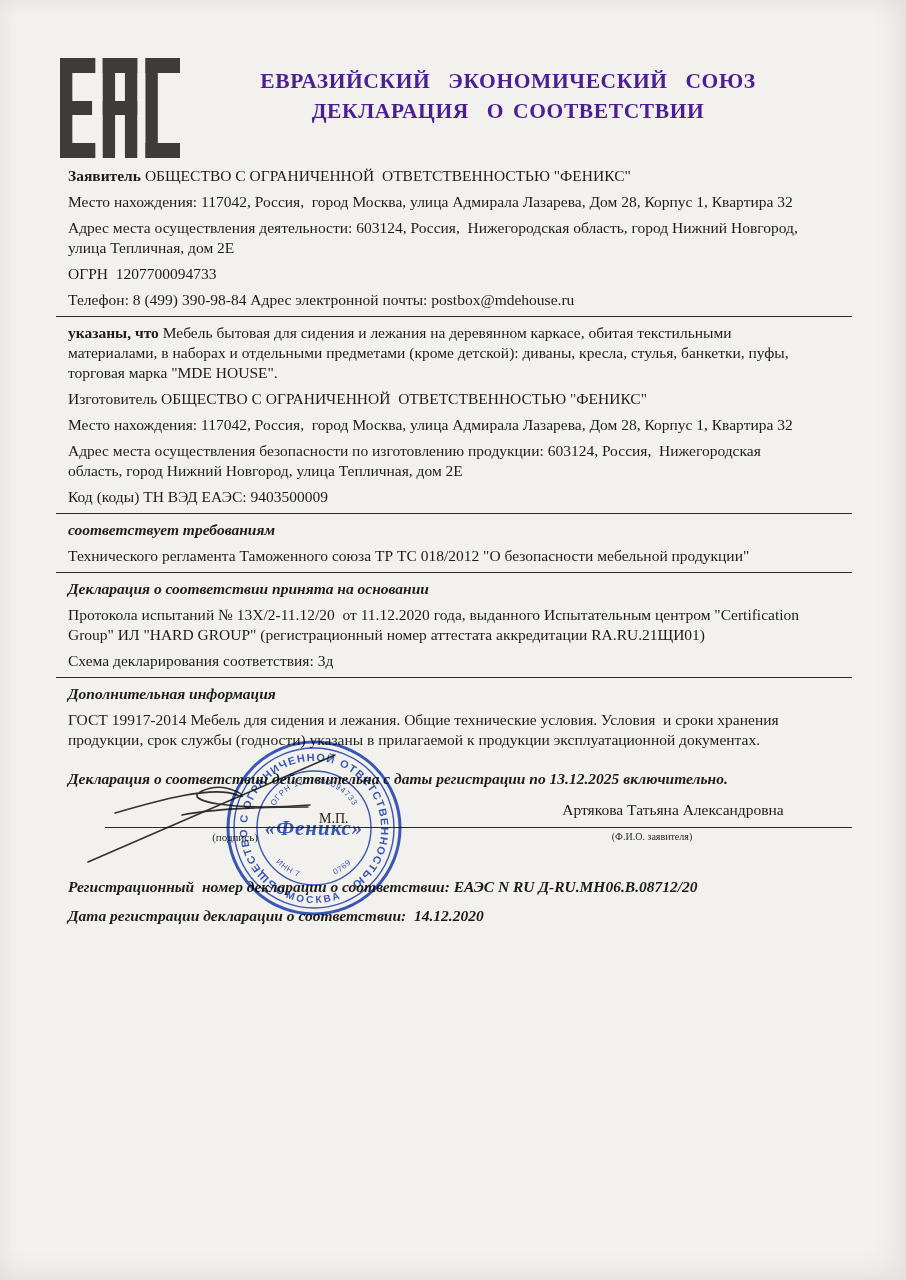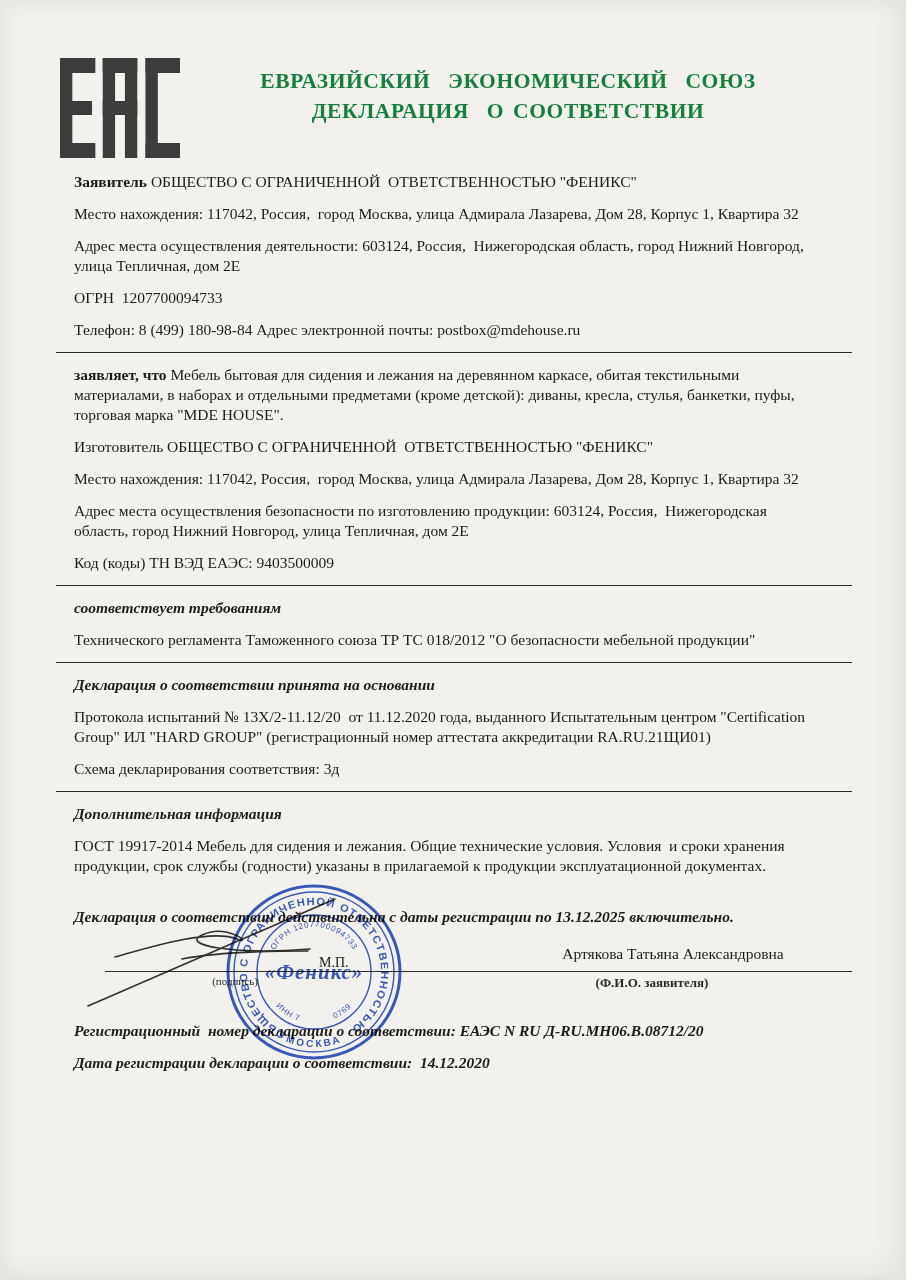--- a/index.html
+++ b/index.html
@@ -11,34 +11,34 @@
     color:#1d1c1a;
     overflow:hidden;
     box-shadow:inset -10px -8px 26px rgba(60,55,45,.07), inset 4px 4px 18px rgba(60,55,45,.04);
   }
   
   .logo{position:absolute;left:60px;top:58px;width:120px;height:100px;}
   
   .titles{position:absolute;left:150px;right:40px;top:66px;text-align:center;}
   .title{
     font-size:21.5px;font-weight:bold;line-height:30px;
-    letter-spacing:.6px;word-spacing:3px;color:#15803d;white-space:pre-wrap;
+    letter-spacing:.6px;word-spacing:3px;color:#4c1d95;white-space:pre-wrap;
   }
   
   .body{position:absolute;left:62px;top:160px;width:790px;}
-  .t{margin:12px;font-size:15.5px;line-height:20px;max-width:742px;white-space:pre-wrap;}
+  .t{margin:6px;font-size:15.5px;line-height:20px;max-width:742px;white-space:pre-wrap;}
   .b{font-weight:bold;font-style:italic;}
   .rule{height:0;border-top:1.8px solid #2e2c29;margin:2px 0 2px -6px;width:796px;}
   .gap{height:7px;}
   
   .sigblock{position:relative;height:70px;margin-top:4px;}
   .sig-line{position:absolute;left:43px;top:32px;width:747px;border-top:1.6px solid #2b2a28;}
   .cap{position:absolute;top:36px;font-size:11px;color:#2a2927;text-align:center;white-space:pre;}
   .cap-sign{left:128px;width:90px;}
-  .cap-fio{left:505px;width:170px;font-size:13px;font-weight:bold;}
+  .cap-fio{left:505px;width:170px;font-size:10px;}
   .name{position:absolute;left:411px;top:6px;width:400px;text-align:center;font-size:15.5px;}
   .mp{position:absolute;left:257px;top:16px;font-size:14px;color:#232220;}
   .sig-svg{position:absolute;left:0;top:-60px;z-index:4;mix-blend-mode:multiply;}
   .stamp{position:absolute;left:162px;top:-57px;width:180px;height:180px;z-index:5;mix-blend-mode:multiply;opacity:.93;}
   .stamp svg{display:block;}
   .stamp text{fill:#2b4fc0;}
   .ring-t{font-family:"Liberation Sans","DejaVu Sans",sans-serif;font-size:10.6px;font-weight:bold;letter-spacing:1.2px;}
   .city-t{font-family:"Liberation Sans","DejaVu Sans",sans-serif;font-size:10px;font-weight:bold;letter-spacing:2.5px;}
   .small-t{font-family:"Liberation Sans","DejaVu Sans",sans-serif;font-size:8px;letter-spacing:.8px;}
   .center-t{font-family:"Liberation Serif","DejaVu Serif",serif;font-size:21px;font-style:italic;font-weight:bold;letter-spacing:1px;}
@@ -75,25 +75,25 @@
     <div class="title">ЕВРАЗИЙСКИЙ  ЭКОНОМИЧЕСКИЙ  СОЮЗ</div>
     <div class="title">ДЕКЛАРАЦИЯ  О СООТВЕТСТВИИ</div>
   </div>
 
   <div class="body">
 
     <p class="t"><b>Заявитель</b><span> ОБЩЕСТВО С ОГРАНИЧЕННОЙ  ОТВЕТСТВЕННОСТЬЮ "ФЕНИКС"</span></p>
     <p class="t">Место нахождения: 117042, Россия,  город Москва, улица Адмирала Лазарева, Дом 28, Корпус 1, Квартира 32</p>
     <p class="t">Адрес места осуществления деятельности: 603124, Россия,  Нижегородская область, город Нижний Новгород, улица Тепличная, дом 2Е</p>
     <p class="t">ОГРН  1207700094733</p>
-    <p class="t">Телефон: 8 (499) 180-98-84 Адрес электронной почты: postbox@mdehouse.ru</p>
+    <p class="t">Телефон: 8 (499) 390-98-84 Адрес электронной почты: postbox@mdehouse.ru</p>
 
     <div class="rule"></div>
 
-    <p class="t"><b>заявляет, что</b><span> Мебель бытовая для сидения и лежания на деревянном каркасе, обитая текстильными материалами, в наборах и отдельными предметами (кроме детской): диваны, кресла, стулья, банкетки, пуфы, торговая марка "MDE HOUSE".</span></p>
+    <p class="t"><b>указаны, что</b><span> Мебель бытовая для сидения и лежания на деревянном каркасе, обитая текстильными материалами, в наборах и отдельными предметами (кроме детской): диваны, кресла, стулья, банкетки, пуфы, торговая марка "MDE HOUSE".</span></p>
     <p class="t">Изготовитель ОБЩЕСТВО С ОГРАНИЧЕННОЙ  ОТВЕТСТВЕННОСТЬЮ "ФЕНИКС"</p>
     <p class="t">Место нахождения: 117042, Россия,  город Москва, улица Адмирала Лазарева, Дом 28, Корпус 1, Квартира 32</p>
     <p class="t">Адрес места осуществления безопасности по изготовлению продукции: 603124, Россия,  Нижегородская область, город Нижний Новгород, улица Тепличная, дом 2Е</p>
     <p class="t">Код (коды) ТН ВЭД ЕАЭС: 9403500009</p>
 
     <div class="rule"></div>
 
     <p class="t b">соответствует требованиям</p>
     <p class="t">Технического регламента Таможенного союза ТР ТС 018/2012 "О безопасности мебельной продукции"</p>
 

